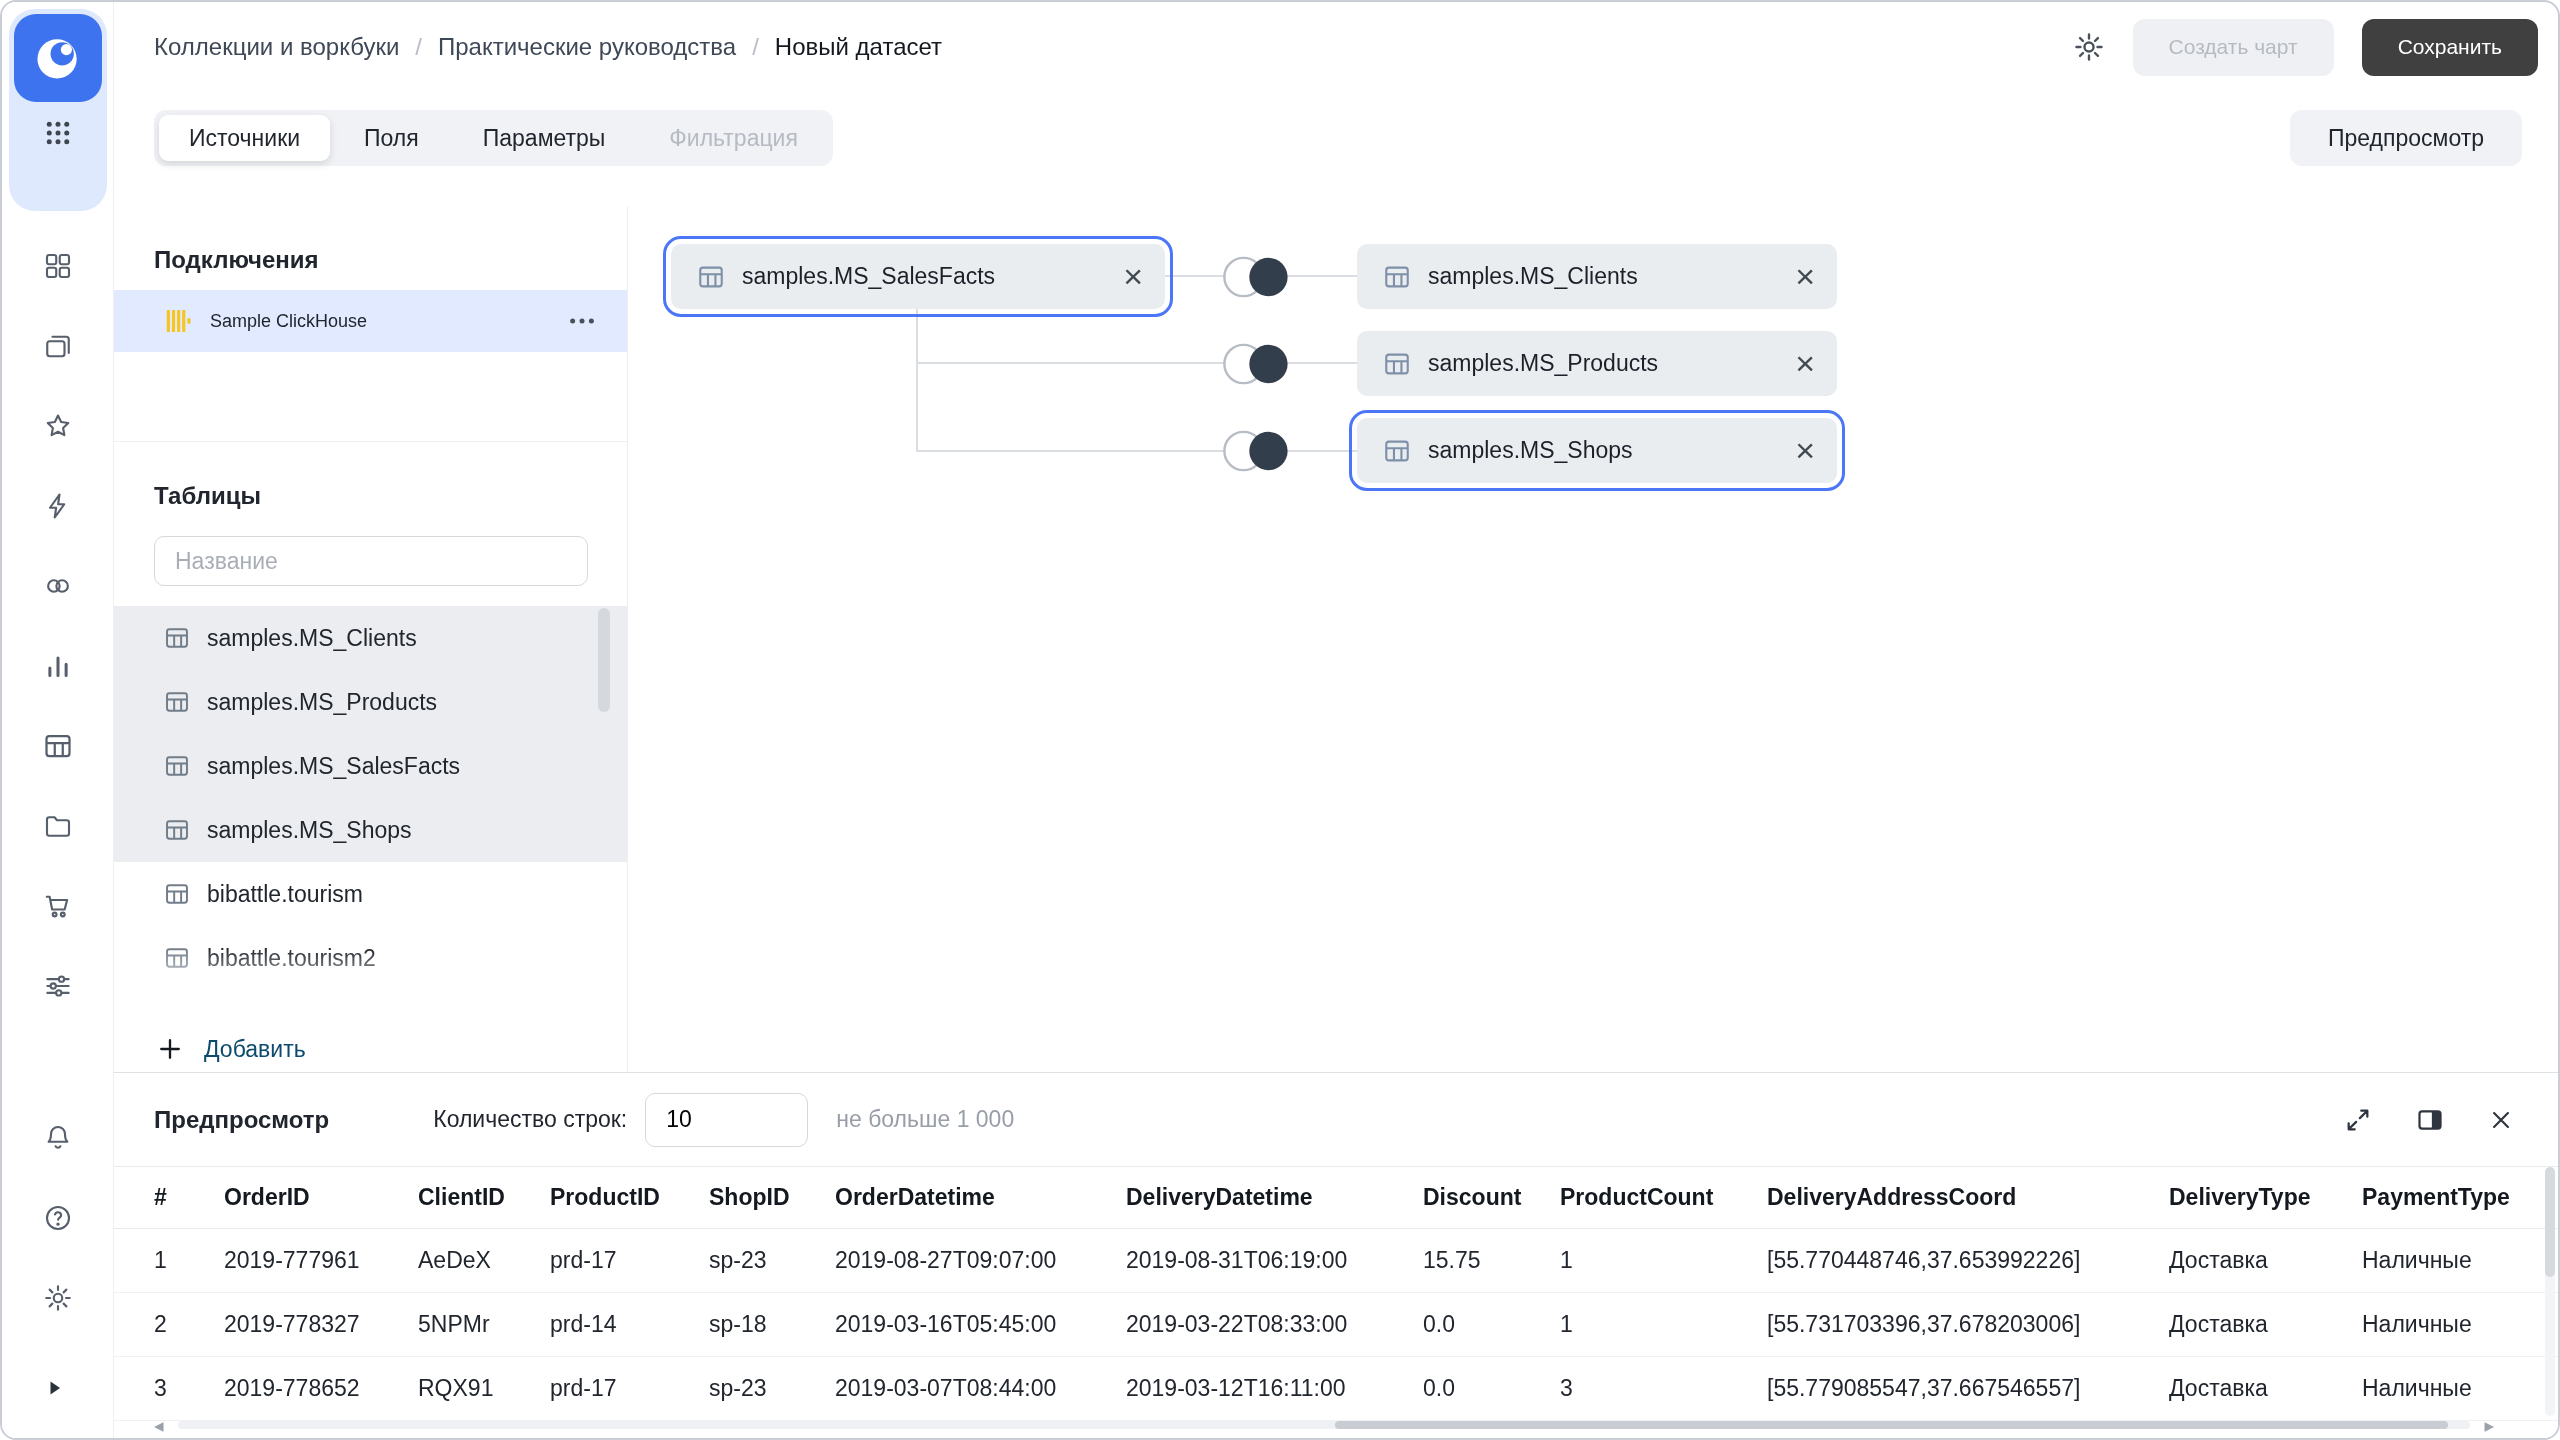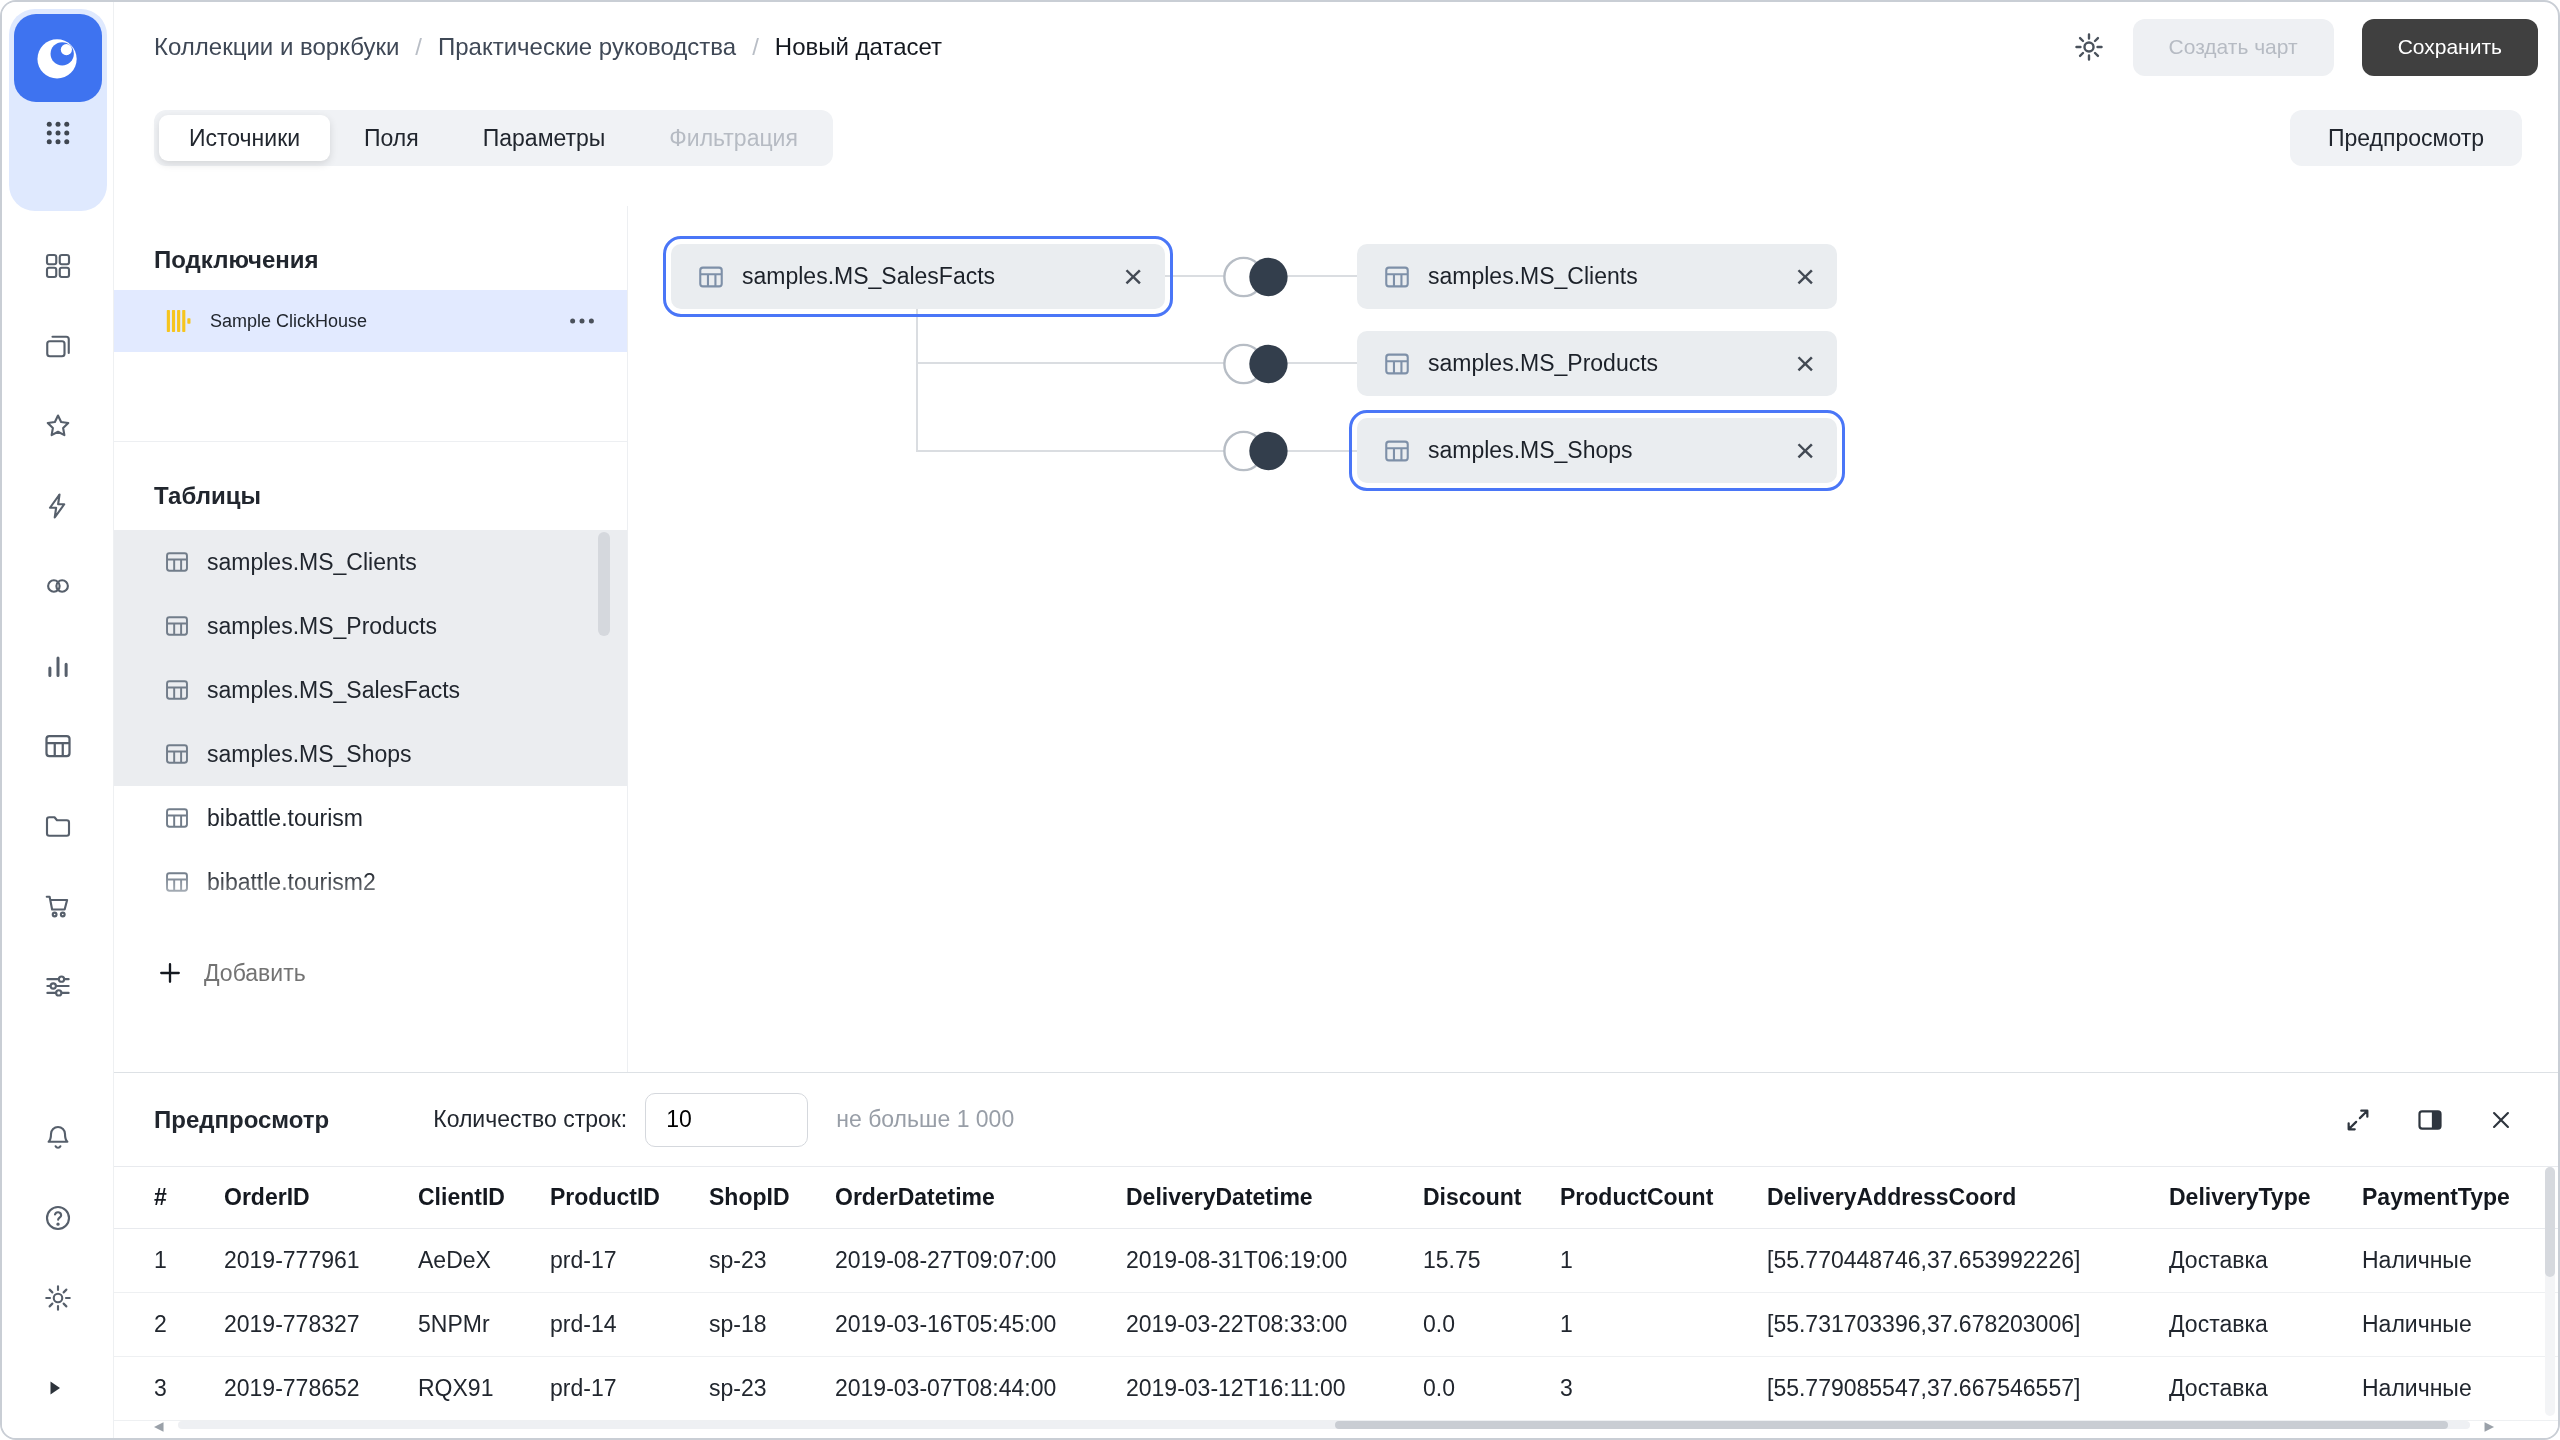--- a/index.html
+++ b/index.html
@@ -48,21 +48,21 @@
 .more{margin-left:auto;color:#4a515b;display:flex;cursor:pointer}
 .hdiv{height:1px;background:#edeff2;margin-top:89px}
 .search{display:block;margin:26px 40px 0;width:434px;height:50px;border:1px solid #d5d8dd;border-radius:10px;padding:0 20px;font-size:23px;font-family:inherit;color:#21262e;outline:none;background:#fff}
 .search::placeholder{color:#a9aeb6}
 .tlist{position:relative;margin-top:20px;height:406px;overflow:hidden}
 .titem{height:64px;display:flex;align-items:center;padding:0 40px 0 50px;gap:17px;font-size:23px;color:#21262e;cursor:pointer}
 .titem.selected{background:#ebedf0}
 .tbl-ic{color:#727d8a;display:flex;flex:none}
 .tfade{position:absolute;left:0;right:0;bottom:0;height:64px;background:linear-gradient(rgba(255,255,255,0),#fff 85%);pointer-events:none}
 .tscroll{position:absolute;right:17px;top:2px;width:12px;height:104px;border-radius:6px;background:#d5d8dd;cursor:pointer}
-.add-btn{margin:14px 0 0 42px;height:46px;display:flex;align-items:center;gap:20px;font-size:23px;cursor:pointer;color:#737373}
+.add-btn{margin:14px 0 0 42px;height:46px;display:flex;align-items:center;gap:20px;font-size:23px;cursor:pointer;color:#0c4a6e}
 .plus{display:flex;color:#14181f}
 
 
 .canvas{flex:1;position:relative;background:#fff;overflow:hidden}
 .edge{position:absolute;background:#dadde1}
 .node{position:absolute;height:65px;background:#eaedf0;border-radius:10px;display:flex;align-items:center;padding:0 22px 0 26px;gap:17px;cursor:pointer}
 .node .tbl-ic{color:#7e90a8}
 .node-label{font-size:23px;color:#1c2129;white-space:nowrap}
 .node-x{margin-left:auto;font-size:34px;line-height:0.9;color:#434a54;cursor:pointer;font-weight:400}
 .node.selected{outline:3px solid #4a76f7;outline-offset:5px}
@@ -278,20 +278,21 @@
             <svg viewBox="0 0 24 24" width="30" height="30" fill="currentColor">
               <circle cx="4.5" cy="12" r="2"></circle>
                 <circle cx="12" cy="12" r="2"></circle>
                 <circle cx="19.5" cy="12" r="2"></circle>
             </svg>
           </span>
         </div>
         <div class="hdiv"></div>
 
         <div class="panel-title">Таблицы</div>
+        <input class="search" placeholder="Название" style="">
 
         <div class="tlist">
 
             <div class="titem selected">
               <span class="tbl-ic">
                 <svg width="26" height="26">
                   <use href="#i-table"></use>
                 </svg>
               </span>
               <span>samples.MS_Clients</span>

